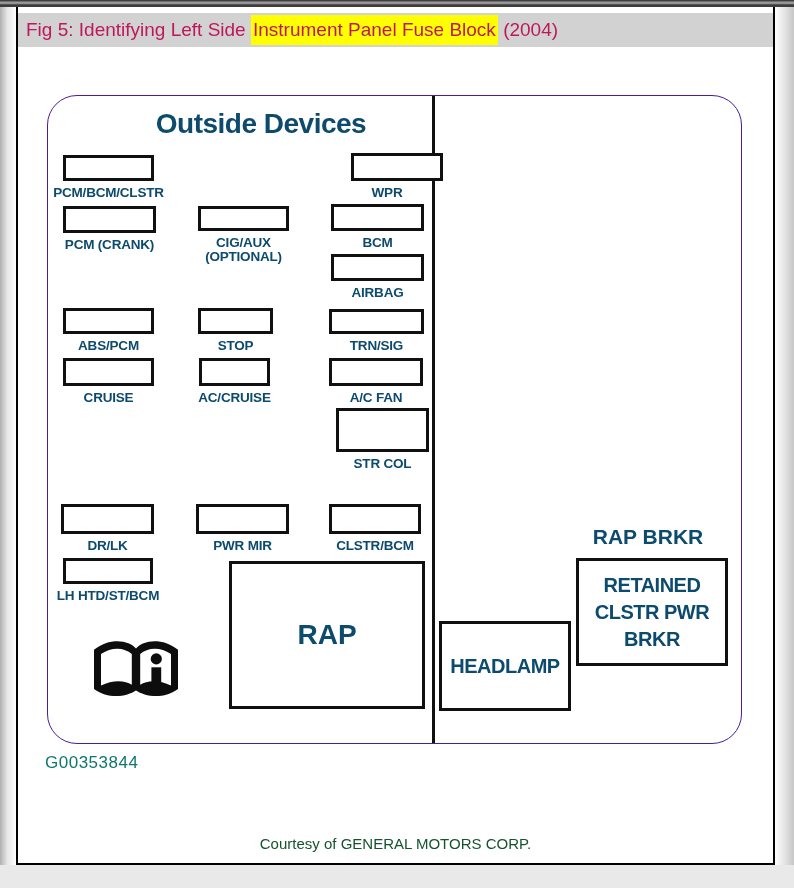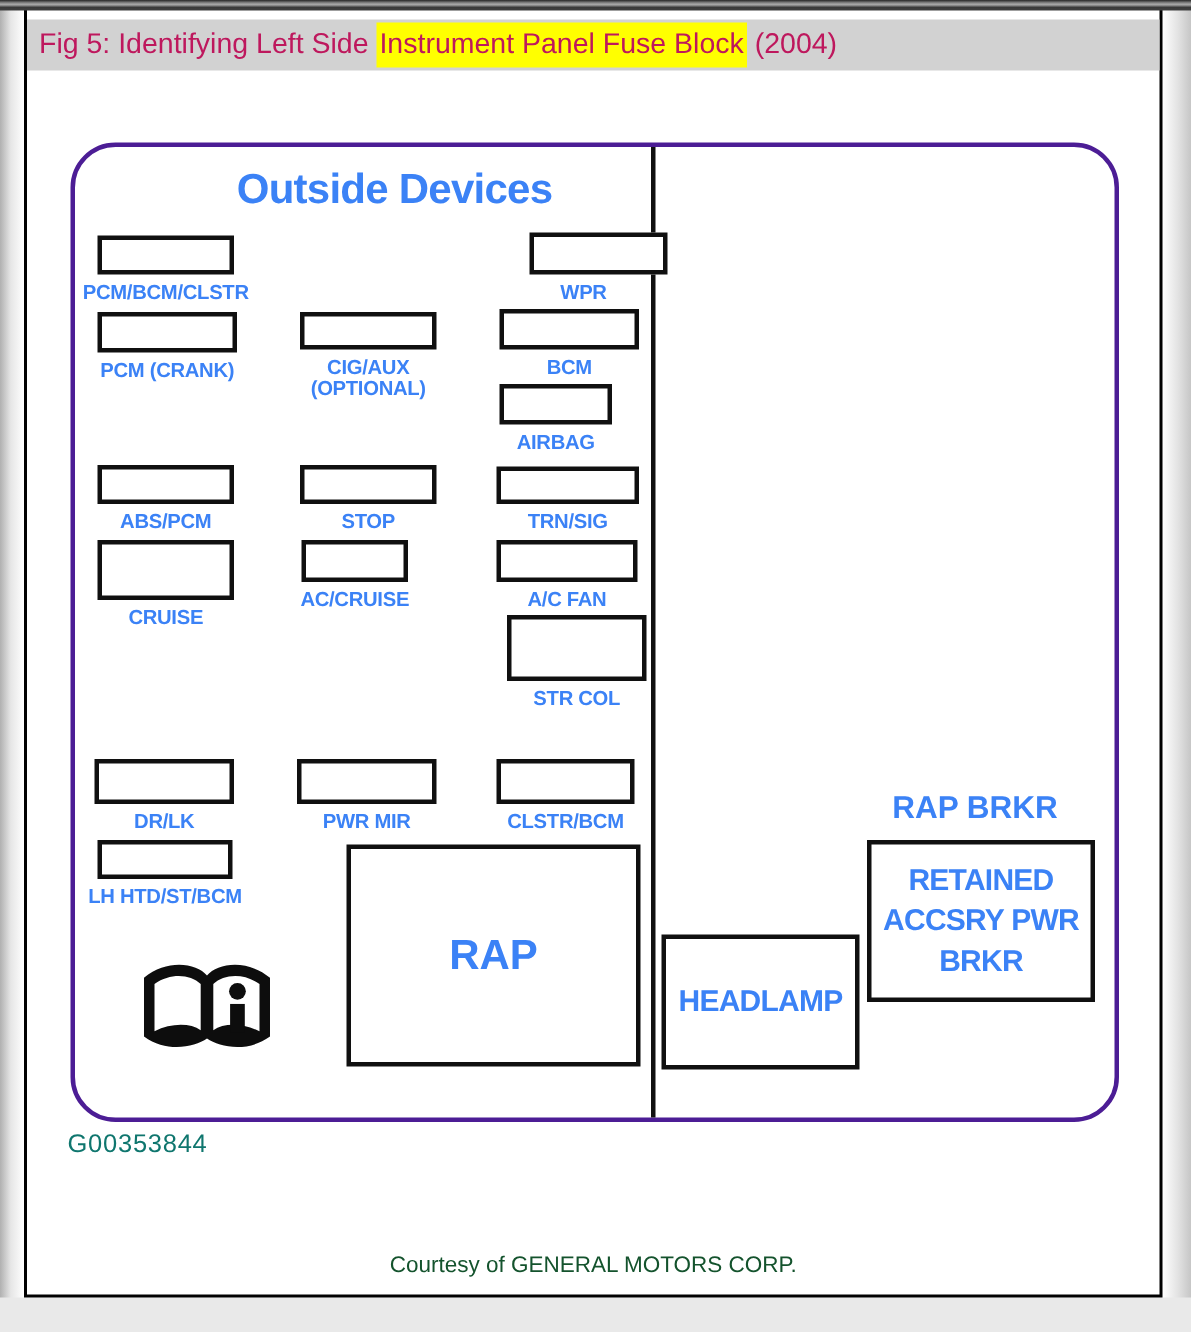--- a/index.html
+++ b/index.html
@@ -20,22 +20,22 @@
     background:linear-gradient(180deg,#262626 0%,#8f8f8f 30%,#a8a8a8 45%,#3a3a3a 70%,#404040 100%);
   }
   .header-bar{
     position:absolute;left:0;top:11px;width:100%;height:34px;
     background:#d2d2d2;color:#be185d;font-size:19px;line-height:34px;
     padding-left:8px;box-sizing:border-box;white-space:nowrap;
   }
   .hl{background:#ffff00;padding:4px 2px 5px 2px;}
   .fuse-block{
     position:absolute;left:29px;top:93px;width:693px;height:647px;
-    border:3px solid #4c1d95;border-radius:30px;box-sizing:content-box;
-    color:#3b82f6;
+    border:1px solid #4c1d95;border-radius:30px;box-sizing:content-box;
+    color:#0c4a6e;
   }
   .divider{position:absolute;left:384px;top:0;width:3px;height:100%;background:#101010;}
   .section-title{
     position:absolute;top:12px;text-align:center;
     font-weight:bold;font-size:28px;letter-spacing:-0.5px;white-space:nowrap;
   }
   .title-outside{left:20px;width:386px;}
   .title-inside{left:411px;width:290px;}
   .fuse{position:absolute;}
   .fuse-box{width:100%;height:100%;border:3px solid #101010;box-sizing:border-box;background:#fff;}
@@ -92,37 +92,37 @@
     </div>
     <div class="fuse" style="left:150px;top:110px;width:91px;height:25px;">
       <div class="fuse-box"></div>
       <div class="fuse-label">CIG/AUX
 (OPTIONAL)</div>
     </div>
     <div class="fuse" style="left:283px;top:108px;width:93px;height:27px;">
       <div class="fuse-box"></div>
       <div class="fuse-label">BCM</div>
     </div>
-    <div class="fuse" style="left:283px;top:158px;width:75px;height:27px;">
+    <div class="fuse" style="left:283px;top:158px;width:93px;height:27px;">
       <div class="fuse-box"></div>
       <div class="fuse-label">AIRBAG</div>
     </div>
     <div class="fuse" style="left:15px;top:212px;width:91px;height:26px;">
       <div class="fuse-box"></div>
       <div class="fuse-label">ABS/PCM</div>
     </div>
-    <div class="fuse" style="left:150px;top:212px;width:91px;height:26px;">
+    <div class="fuse" style="left:150px;top:212px;width:75px;height:26px;">
       <div class="fuse-box"></div>
       <div class="fuse-label">STOP</div>
     </div>
     <div class="fuse" style="left:281px;top:213px;width:95px;height:25px;">
       <div class="fuse-box"></div>
       <div class="fuse-label">TRN/SIG</div>
     </div>
-    <div class="fuse" style="left:15px;top:262px;width:91px;height:40px;">
+    <div class="fuse" style="left:15px;top:262px;width:91px;height:28px;">
       <div class="fuse-box"></div>
       <div class="fuse-label">CRUISE</div>
     </div>
     <div class="fuse" style="left:151px;top:262px;width:71px;height:28px;">
       <div class="fuse-box"></div>
       <div class="fuse-label">AC/CRUISE</div>
     </div>
     <div class="fuse" style="left:281px;top:262px;width:94px;height:28px;">
       <div class="fuse-box"></div>
       <div class="fuse-label">A/C FAN</div>
@@ -161,21 +161,21 @@
     </svg>
 
     <div class="big-box headlamp-box">
       <span>HEADLAMP</span>
     </div>
 
     <div class="rap-brkr-label">RAP BRKR</div>
 
     <div class="big-box retained-box">
       <span>RETAINED
-ACCSRY PWR
+CLSTR PWR
 BRKR</span>
     </div>
   </div>
 
   <div class="figure-id">G00353844</div>
   <div class="footer">Courtesy of GENERAL MOTORS CORP.</div>
 </div>
 
 <div class="topbar"></div>
 

